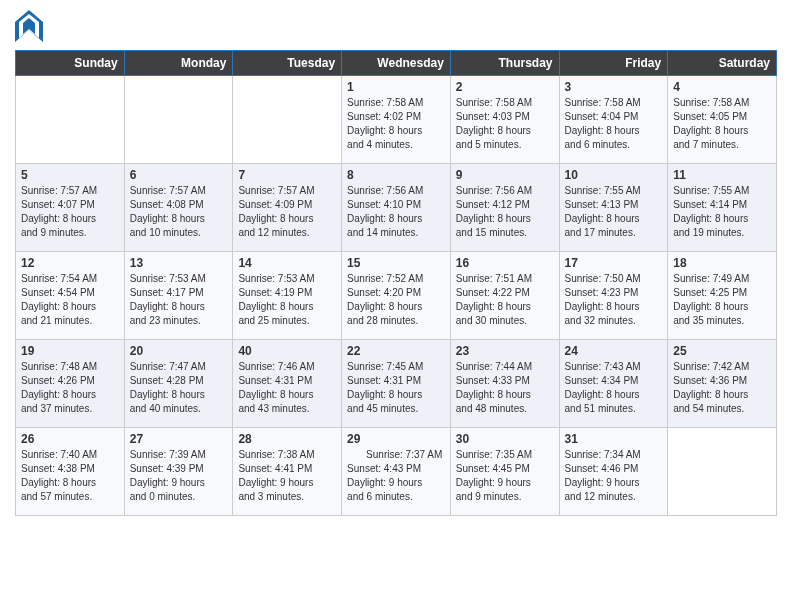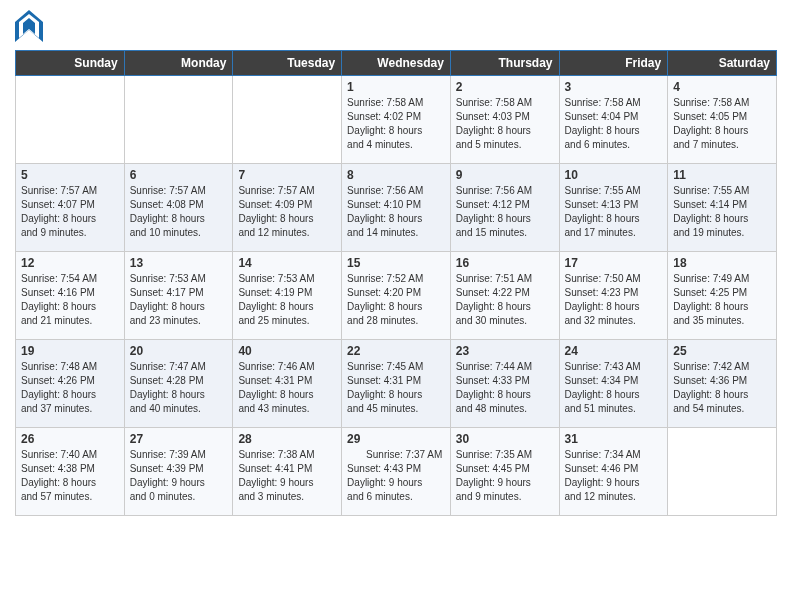--- a/index.html
+++ b/index.html
@@ -174,21 +174,21 @@
 Sunset: 4:13 PM
 Daylight: 8 hours
 and 17 minutes.</span></td>
           <td><span class="day-num">11</span><span class="day-info" style="white-space: pre-line;">Sunrise: 7:55 AM
 Sunset: 4:14 PM
 Daylight: 8 hours
 and 19 minutes.</span></td>
         </tr>
         <tr>
           <td><span class="day-num">12</span><span class="day-info" style="white-space: pre-line;">Sunrise: 7:54 AM
-Sunset: 4:16 PM
+Sunset: 4:54 PM
 Daylight: 8 hours
 and 21 minutes.</span></td>
           <td><span class="day-num">13</span><span class="day-info" style="white-space: pre-line;">Sunrise: 7:53 AM
 Sunset: 4:17 PM
 Daylight: 8 hours
 and 23 minutes.</span></td>
           <td><span class="day-num">14</span><span class="day-info" style="white-space: pre-line;">Sunrise: 7:53 AM
 Sunset: 4:19 PM
 Daylight: 8 hours
 and 25 minutes.</span></td>

